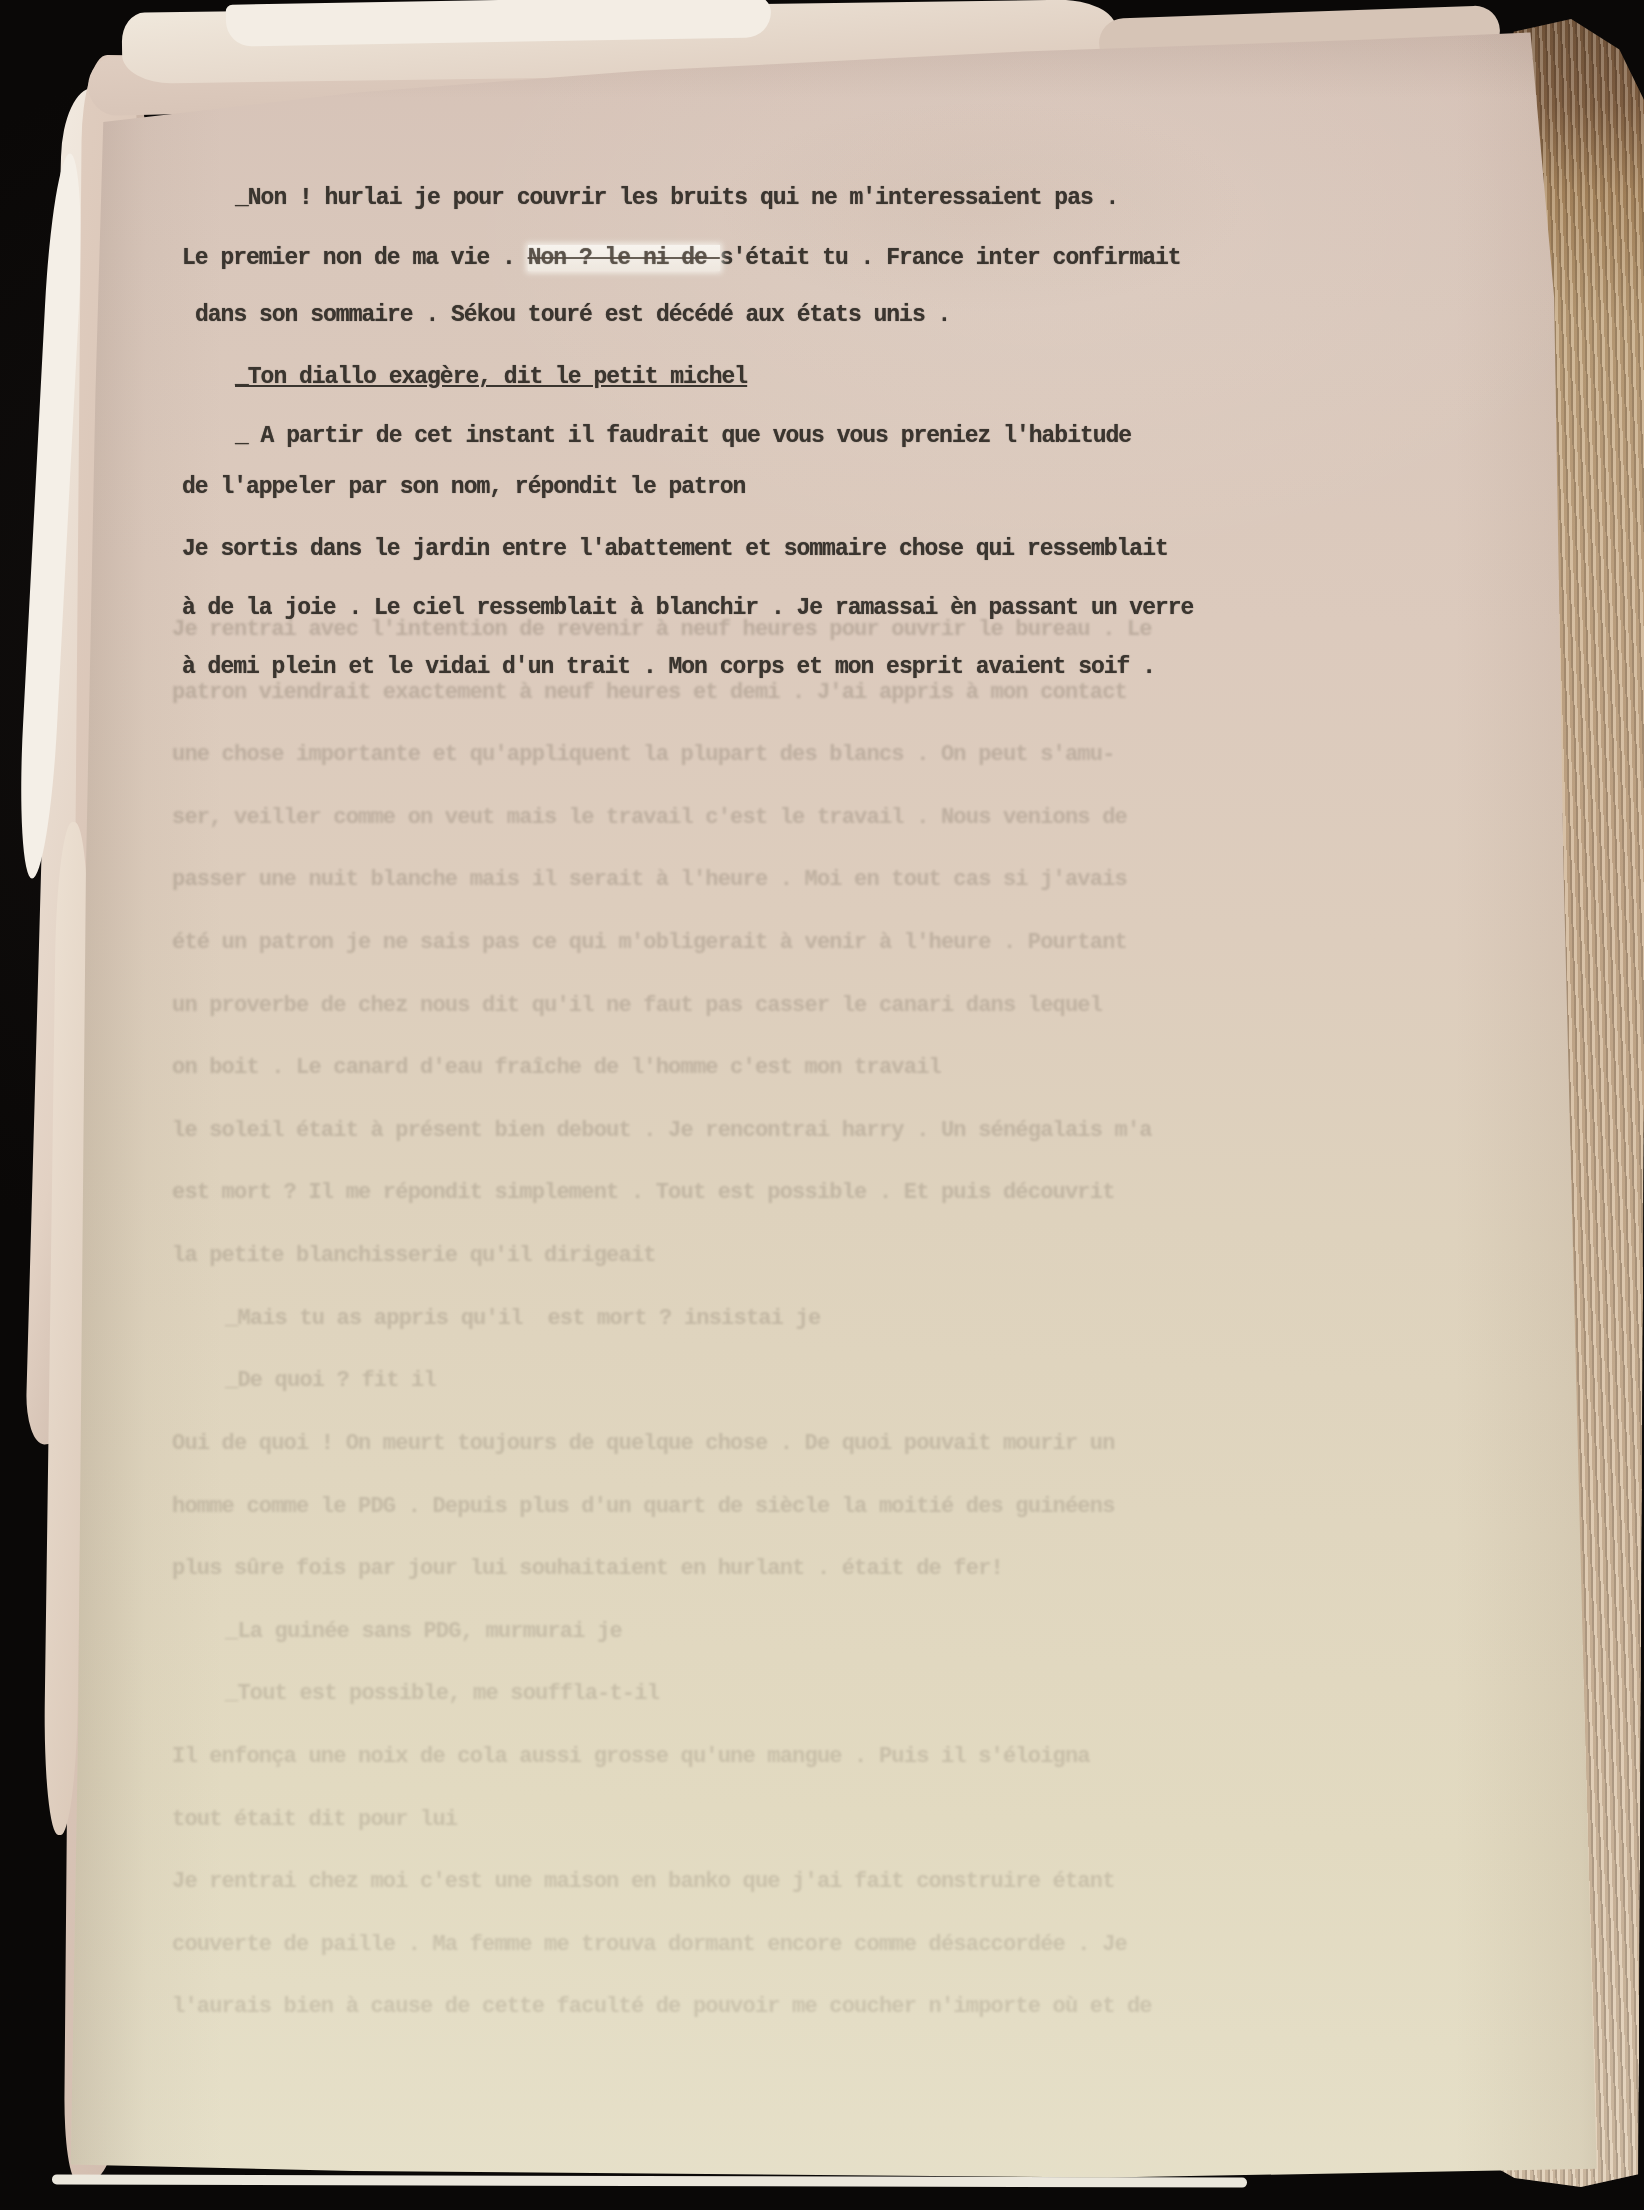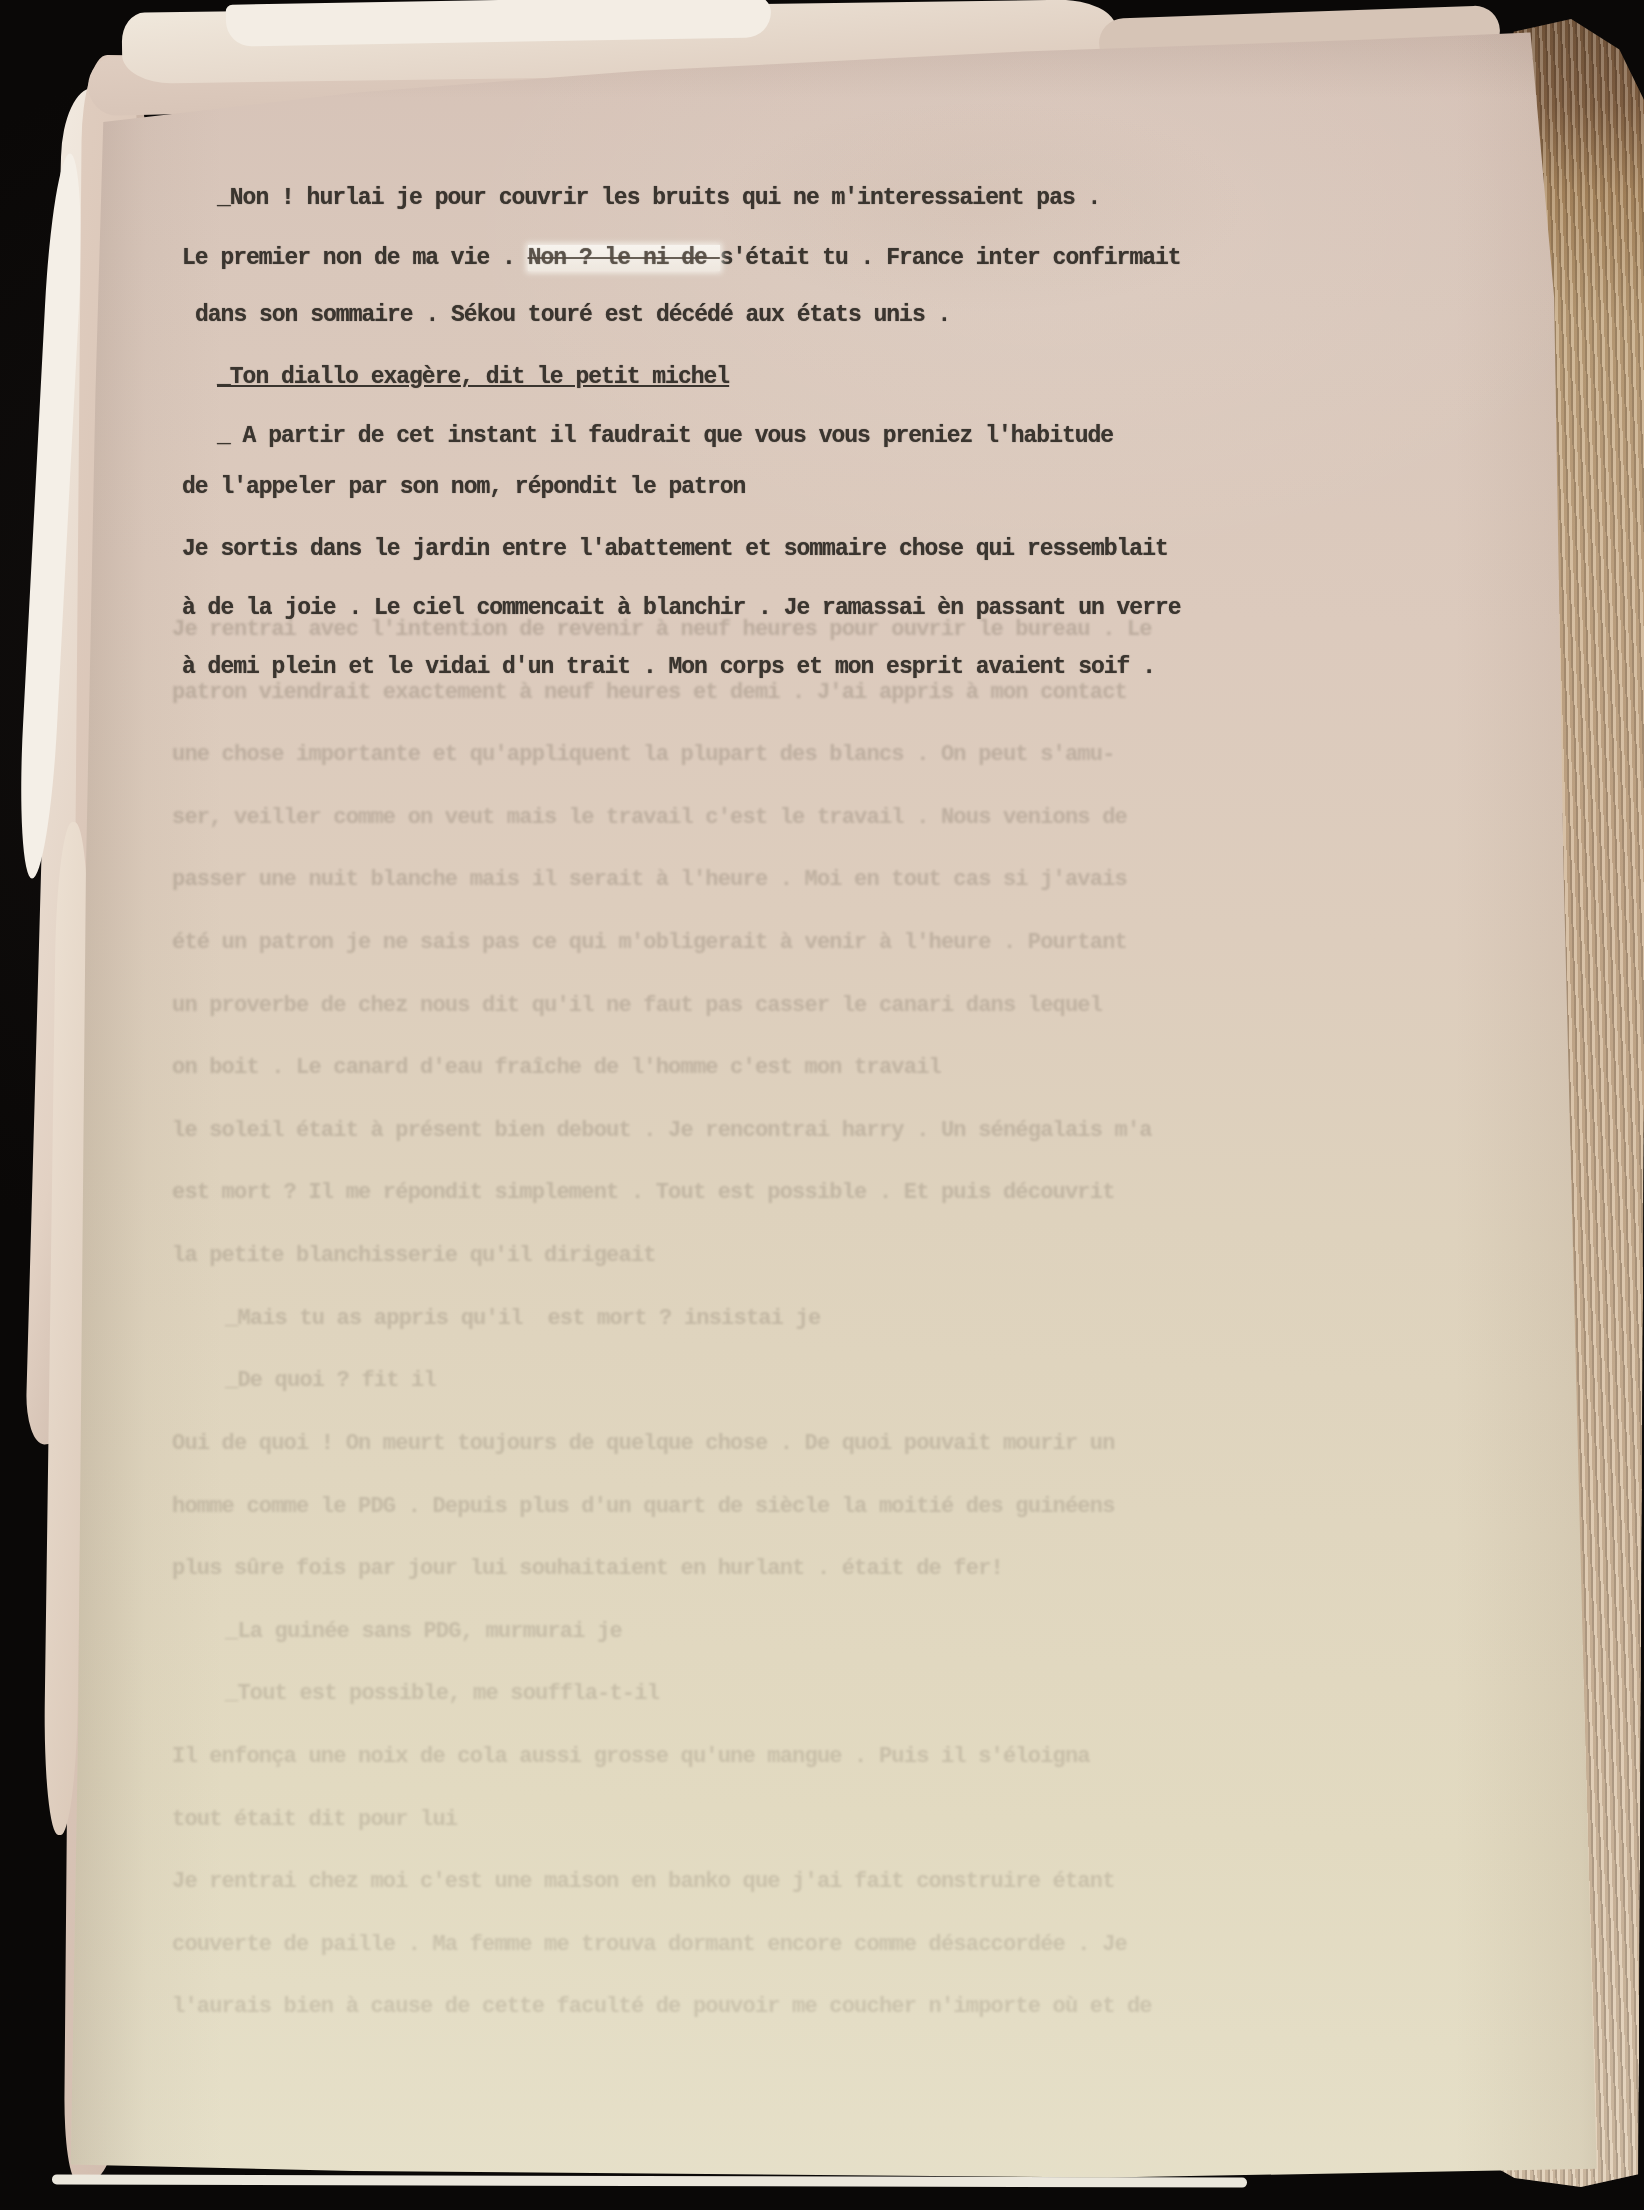--- a/index.html
+++ b/index.html
@@ -57,21 +57,21 @@
     clip-path:polygon(2.3% 5.1%,18.2% 3.75%,36.4% 2.74%,60.6% 1.85%,81.8% 1.32%,92.8% 0.97%,
       94.3% 13.2%,94.9% 39.7%,96.1% 75%,97% 99.6%,66% 100%,18.2% 99.7%,0.24% 99.4%,
       0.7% 79.4%,1.2% 39.7%,1.8% 17.7%);}
 
   .page-number{position:absolute;left:400px;top:44px;font-size:27px;font-weight:700;
     color:#43403a;letter-spacing:-1px;}
 
   .typed-block{position:absolute;left:115px;top:173px;width:1300px;filter:blur(0.2px);}
   .tline{position:absolute;left:0;white-space:pre;font-size:23px;font-weight:700;
     letter-spacing:-1px;color:#3a352f;text-shadow:0 0 1px rgba(56,50,44,0.75);}
-  .tline.indent{margin-left:35px;}
+  .tline.indent{margin-left:53px;}
   .t0{top:0;} .t1{top:60px;} .t2{top:117px;margin-left:13px;} .t3{top:179px;text-decoration:underline;} .t4{top:238px;}
   .t5{top:289px;} .t6{top:351px;} .t7{top:410px;} .t8{top:469px;}
 
   .overstrike{background:linear-gradient(rgba(249,246,241,0.95),rgba(241,236,228,0.85));
     box-shadow:0 0 5.7px 1.9px rgba(247,244,238,0.85);
     color:rgba(84,76,66,0.72);filter:blur(0.5px);
     text-decoration:line-through;text-decoration-thickness:1.9px;
     text-decoration-color:rgba(105,94,82,0.5);}
 
   .ghost-block{position:absolute;left:105px;top:605px;width:1338px;}
@@ -101,21 +101,21 @@
     <div class="page-number">5</div>
 
     <div class="typed-block">
       <div class="tline t0 indent">_Non ! hurlai je pour couvrir les bruits qui ne m'interessaient pas .</div>
       <div class="tline t1"><span>Le premier non de ma vie . </span><span class="overstrike">Non ? le ni de </span><span>s'était tu . France inter confirmait</span></div>
       <div class="tline t2">dans son sommaire . Sékou touré est décédé aux états unis .</div>
       <div class="tline t3 indent">_Ton diallo exagère, dit le petit michel</div>
       <div class="tline t4 indent">_ A partir de cet instant il faudrait que vous vous preniez l'habitude</div>
       <div class="tline t5">de l'appeler par son nom, répondit le patron</div>
       <div class="tline t6">Je sortis dans le jardin entre l'abattement et sommaire chose qui ressemblait</div>
-      <div class="tline t7">à de la joie . Le ciel commencait à blanchir . Je ramassai èn passant un verre</div>
+      <div class="tline t7">à de la joie . Le ciel ressemblait à blanchir . Je ramassai èn passant un verre</div>
       <div class="tline t8">à demi plein et le vidai d'un trait . Mon corps et mon esprit avaient soif .</div>
     </div>
 
     <div class="ghost-block">
         <div class="ghost-line" style="top: 0px; opacity: 0.95;">Je rentrai avec l'intention de revenir à neuf heures pour ouvrir le bureau . Le</div>
         <div class="ghost-line" style="top: 63px; opacity: 0.94;">patron viendrait exactement à neuf heures et demi . J'ai appris à mon contact</div>
         <div class="ghost-line" style="top: 125px; opacity: 0.93;">une chose importante et qu'appliquent la plupart des blancs . On peut s'amu-</div>
         <div class="ghost-line" style="top: 188px; opacity: 0.91;">ser, veiller comme on veut mais le travail c'est le travail . Nous venions de</div>
         <div class="ghost-line" style="top: 250px; opacity: 0.9;">passer une nuit blanche mais il serait à l'heure . Moi en tout cas si j'avais</div>
         <div class="ghost-line" style="top: 313px; opacity: 0.89;">été un patron je ne sais pas ce qui m'obligerait à venir à l'heure . Pourtant</div>

